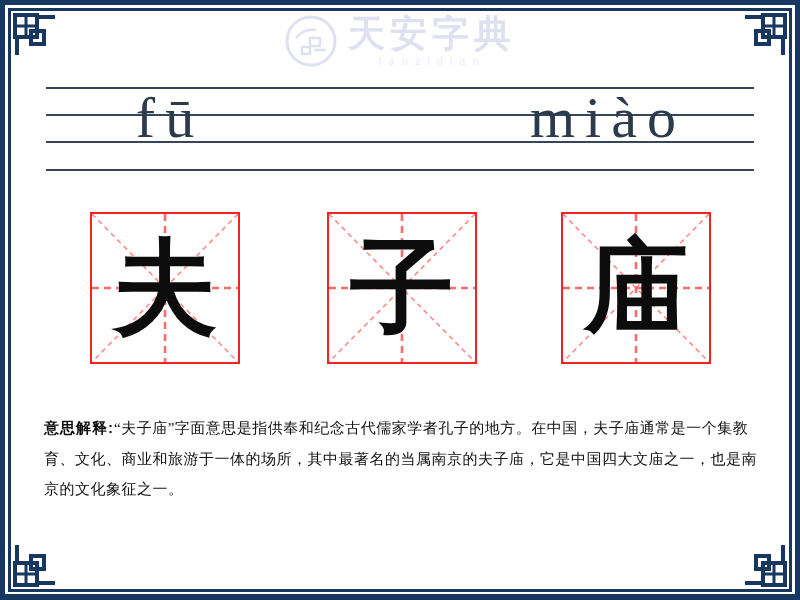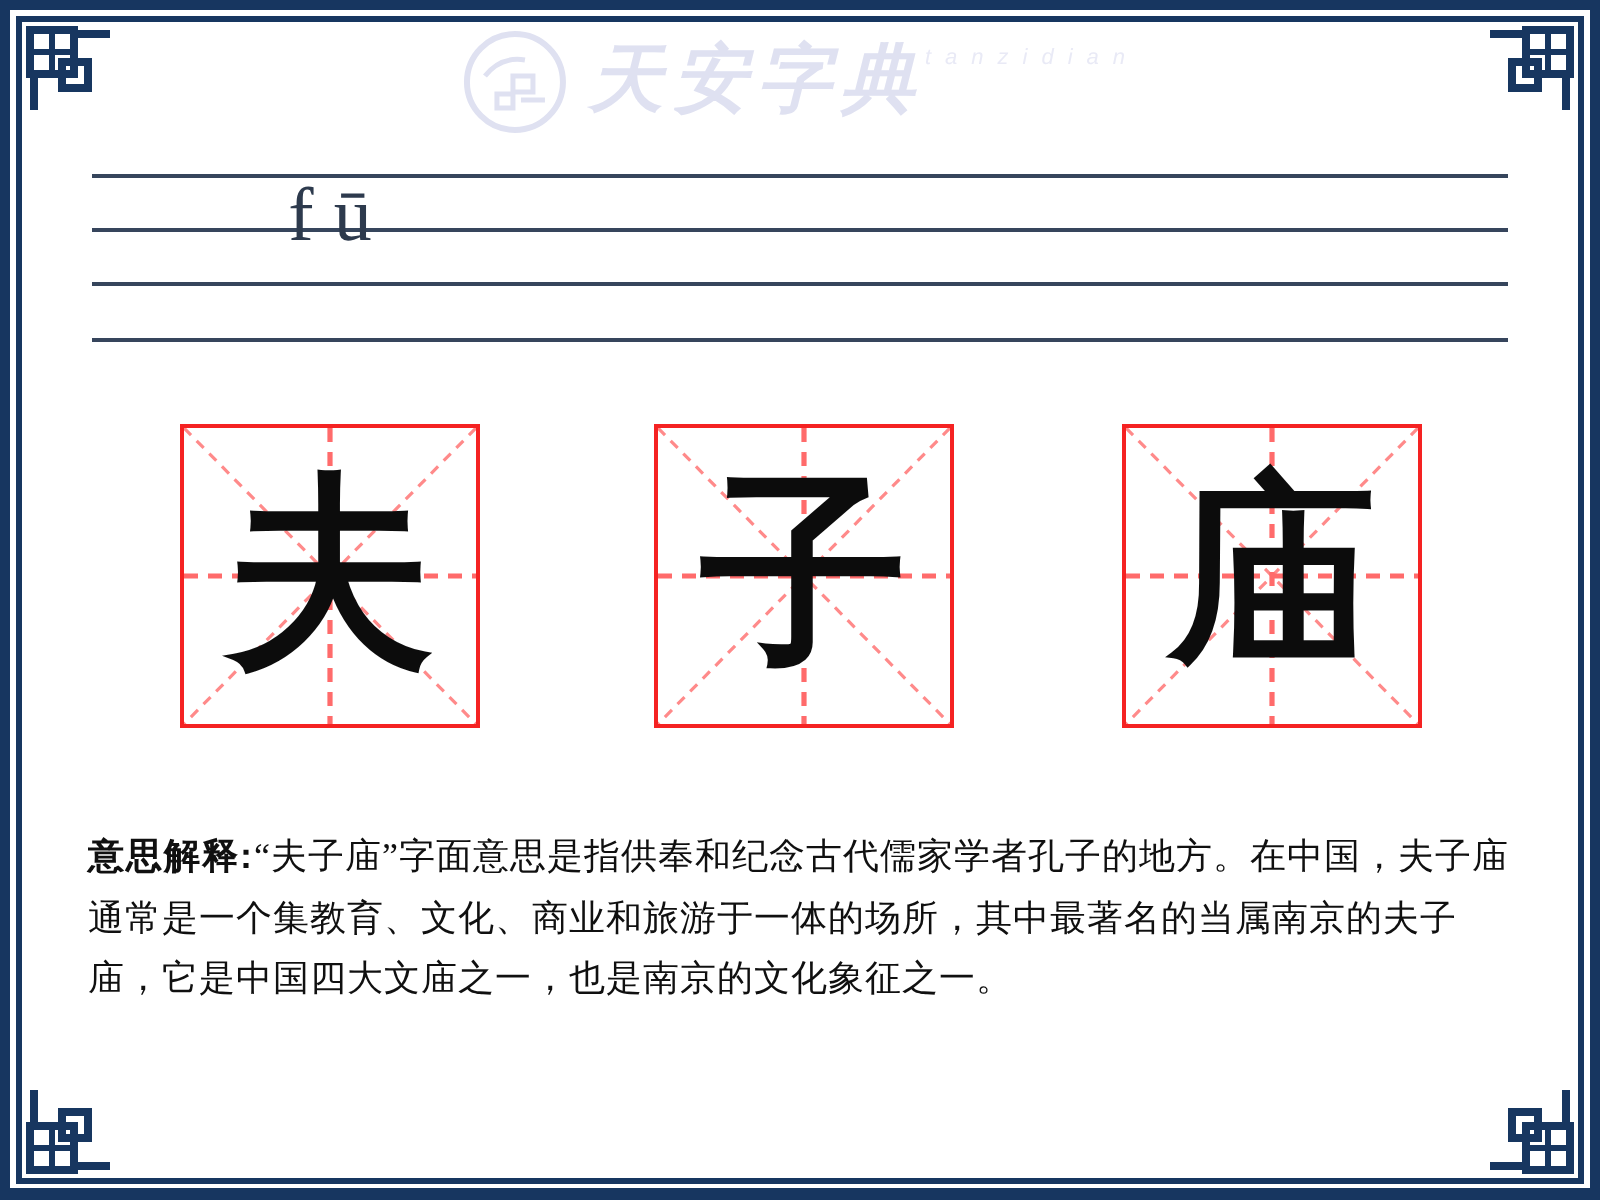--- a/index.html
+++ b/index.html
@@ -11,36 +11,36 @@
   .inner-frame{position:absolute;inset:8px;border:3px solid #173660;pointer-events:none;}
   .corner{position:absolute;width:48px;height:48px;color:#173660;}
   .corner.tl{top:7px;left:7px;}
   .corner.tr{top:7px;right:7px;transform:scaleX(-1);}
   .corner.bl{bottom:7px;left:7px;transform:scaleY(-1);}
   .corner.br{bottom:7px;right:7px;transform:scale(-1,-1);}
 
   
   .logo{position:absolute;top:14px;left:50%;transform:translateX(-50%);display:flex;align-items:center;gap:10px;color:#dfe1f1;}
   .logo-icon{width:54px;height:54px;}
-  .logo-texts{display:flex;flex-direction:row;font-style:italic;}
+  .logo-texts{display:flex;flex-direction:column;align-items:center;}
   .logo-title{font-size:37px;font-weight:bold;letter-spacing:5px;line-height:1.05;color:#dfe1f1;white-space:nowrap;}
   .logo-sub{font-size:11px;letter-spacing:7px;color:#e9eaf6;font-family:"Liberation Sans",sans-serif;margin-top:1px;}
 
   
   .staff{position:absolute;left:46px;top:87px;width:708px;height:84px;}
   .staff-line{position:absolute;left:0;width:100%;height:0;border-top:2px solid #36455c;}
-  .syllable{position:absolute;top:89px;transform:translateX(-50%);font-size:38px;letter-spacing:10px;color:#2d3a4d;white-space:nowrap;line-height:1;}
+  .syllable{position:absolute;top:89px;transform:translateX(-50%);font-size:58px;letter-spacing:10px;color:#2d3a4d;white-space:nowrap;line-height:1;}
 
   
   .hanzi-box{position:absolute;top:212px;width:146px;height:148px;border:2px solid #f52222;background:#fff;display:flex;align-items:center;justify-content:center;}
   .hanzi-box svg{position:absolute;inset:0;width:100%;height:100%;}
   .hanzi{position:relative;font-size:104px;font-weight:700;color:#0c0c0c;line-height:1;z-index:1;}
 
   
-  .definition{position:absolute;left:44px;top:413px;width:714px;font-size:18px;line-height:30.5px;color:#101010;letter-spacing:0.5px;text-align:left;}
+  .definition{position:absolute;left:44px;top:413px;width:714px;font-size:15px;line-height:30.5px;color:#101010;letter-spacing:0.5px;text-align:left;}
   .definition b{font-family:"Liberation Sans",sans-serif;font-weight:bold;letter-spacing:1px;}
 </style>
 </head>
 <body>
 
 <div class="page">
 
   <div class="outer-frame"></div>
   <div class="inner-frame"></div>
 
@@ -87,20 +87,21 @@
     </div>
   </div>
 
   <div class="staff">
     <div class="staff-line" style="top:0"></div>
     <div class="staff-line" style="top:27px"></div>
     <div class="staff-line" style="top:54px"></div>
     <div class="staff-line" style="top:82px"></div>
   </div>
   <div class="syllable" style="left:170px">fū</div>
+  <div class="syllable" style="left:608px">miào</div>
 
   <div class="hanzi-box" style="left:90px">
     <svg viewBox="0 0 146 148" preserveAspectRatio="none">
       <line x1="0" y1="0" x2="146" y2="148" stroke="#ff8a8a" stroke-width="1.6" stroke-dasharray="5 4"></line>
       <line x1="146" y1="0" x2="0" y2="148" stroke="#ff8a8a" stroke-width="1.6" stroke-dasharray="5 4"></line>
       <line x1="0" y1="74" x2="146" y2="74" stroke="#ff6b6b" stroke-width="2.6" stroke-dasharray="7 5"></line>
       <line x1="73" y1="0" x2="73" y2="148" stroke="#ff6b6b" stroke-width="2.6" stroke-dasharray="7 5"></line>
     </svg>
     <span class="hanzi">夫</span>
   </div>

